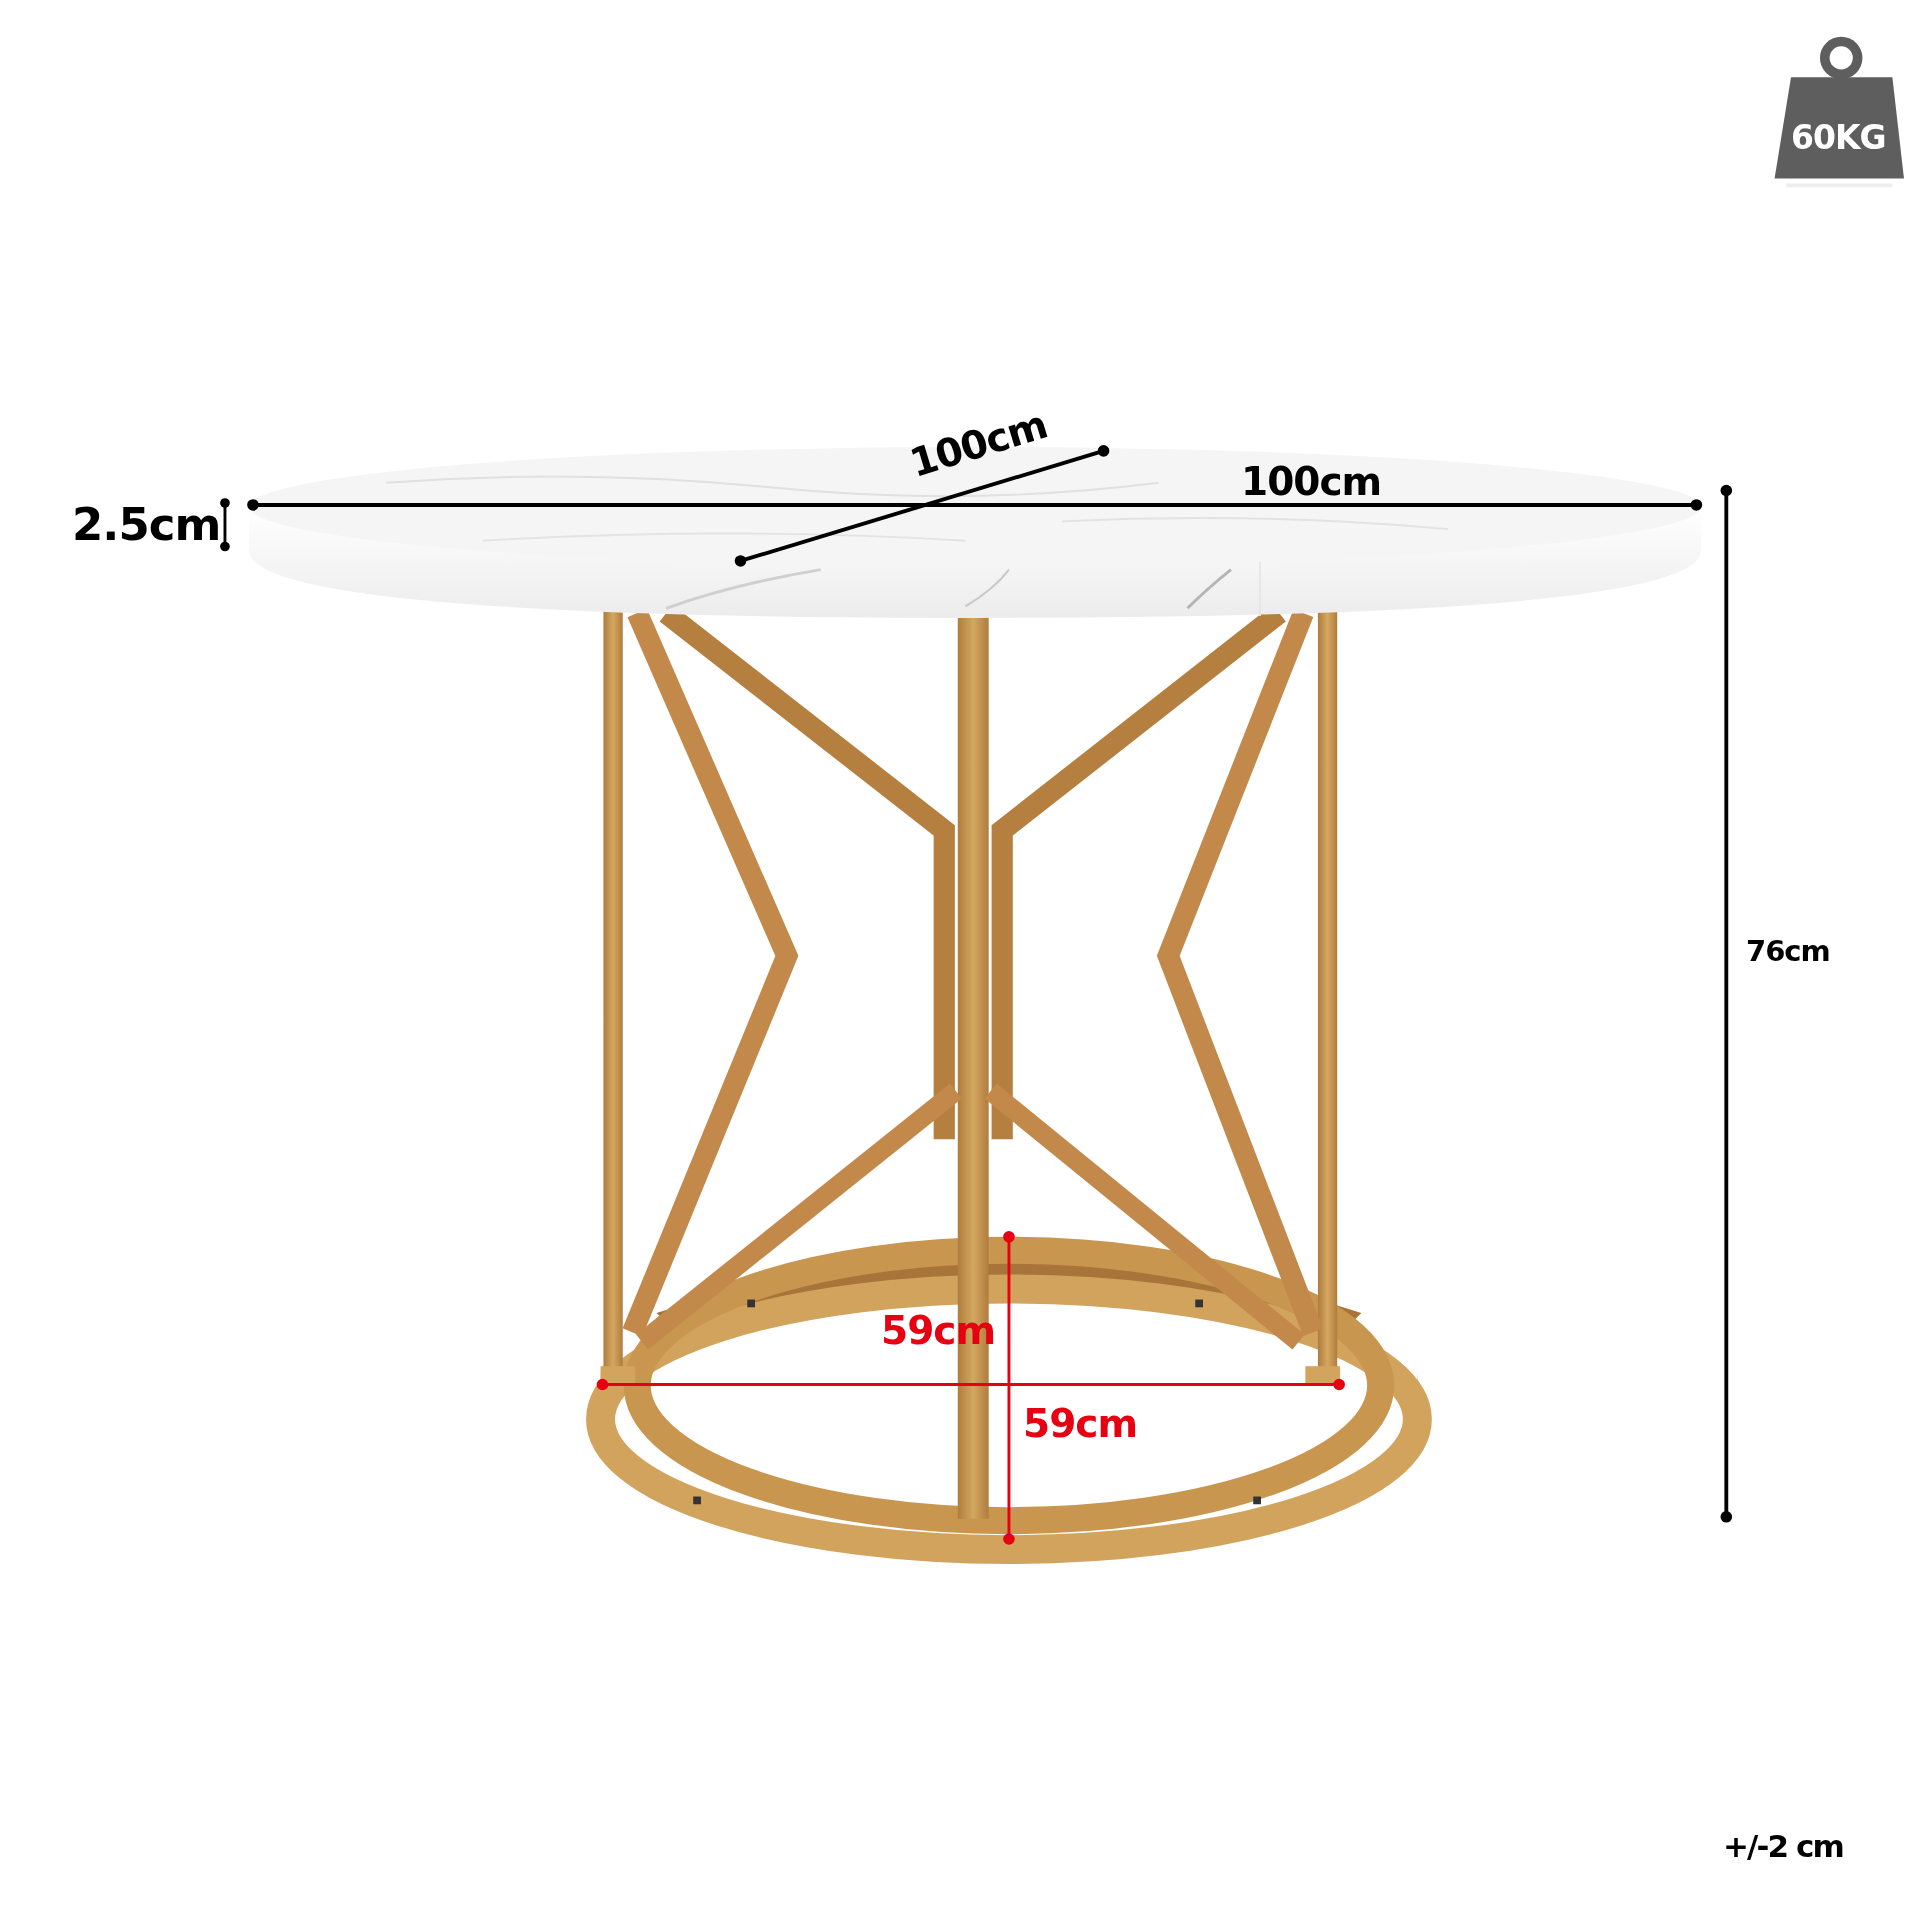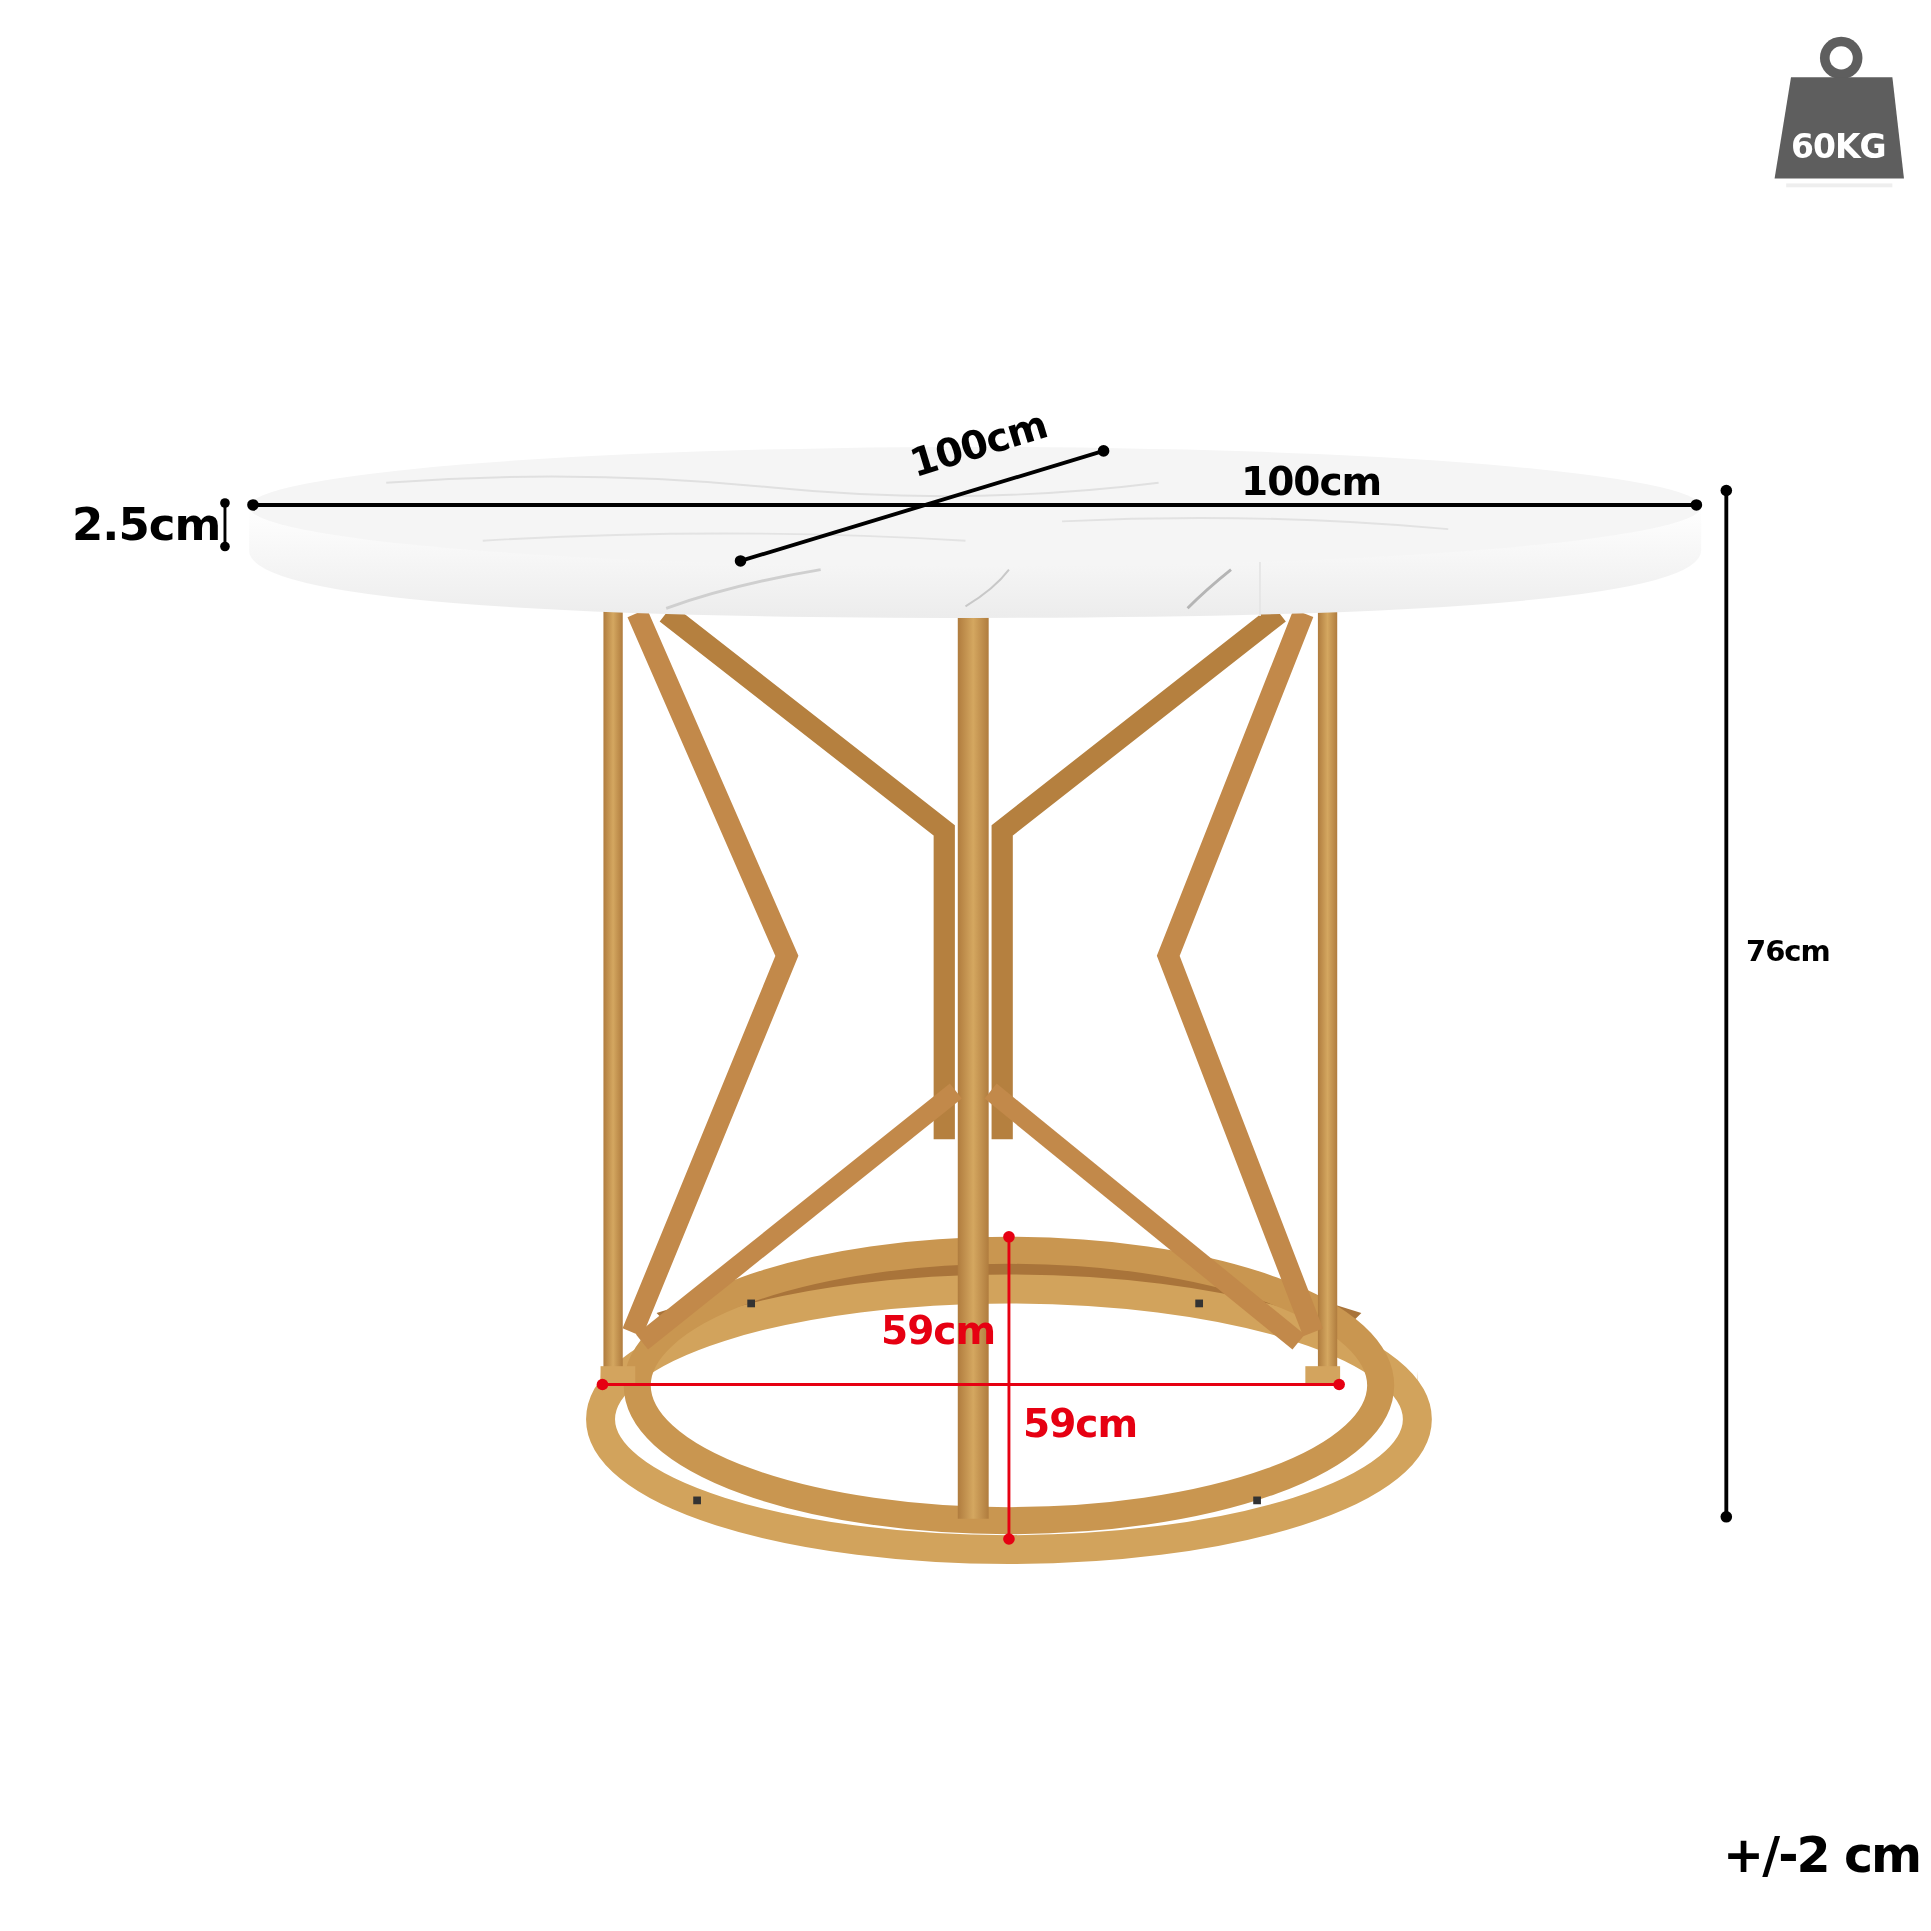--- a/index.html
+++ b/index.html
@@ -113,30 +113,30 @@
     </g>
 
     <g>
       <circle cx="1907" cy="60" r="22" fill="#5e5e5e"></circle>
       <circle cx="1907" cy="60" r="12" fill="#ffffff"></circle>
       <path d="M 1855 80 L 1960 80 L 1972 185 L 1838 185 Z" fill="#5e5e5e"></path>
       <rect x="1850" y="190" width="110" height="4" fill="#eeeeee"></rect>
     </g>
   </svg>
 
-  <span class="weight-text" style="left:1791px; top:121px;margin-top:9px;">60KG</span>
+  <span class="weight-text" style="left:1791px; top:121px;">60KG</span>
 
   <span class="lbl lbl-black" style="left:72px; top:502px; font-size:45px;">2.5cm</span>
 
   <span class="lbl lbl-black" style="left:917px; top:444px; font-size:39px; transform: rotate(-17deg); transform-origin: left bottom;">100cm</span>
 
   <span class="lbl lbl-black" style="left:1241px; top:462px; font-size:39px;">100cm</span>
 
   <span class="lbl lbl-black" style="left:1746px; top:937px; font-size:29px;">76cm</span>
 
   <span class="lbl lbl-red" style="left:881px; top:1303px; font-size:39px;">59cm</span>
 
   <span class="lbl lbl-red" style="left:1023px; top:1396px; font-size:39px;">59cm</span>
 
-  <span class="lbl lbl-black" style="left:1723px; top:1831px; font-size:49px; letter-spacing:-1.9px;">+/-2 cm</span>
+  <span class="lbl lbl-black" style="left:1723px; top:1831px; font-size:31px; letter-spacing:-1.9px;">+/-2 cm</span>
 
 </div>
 
 
 </body></html>

